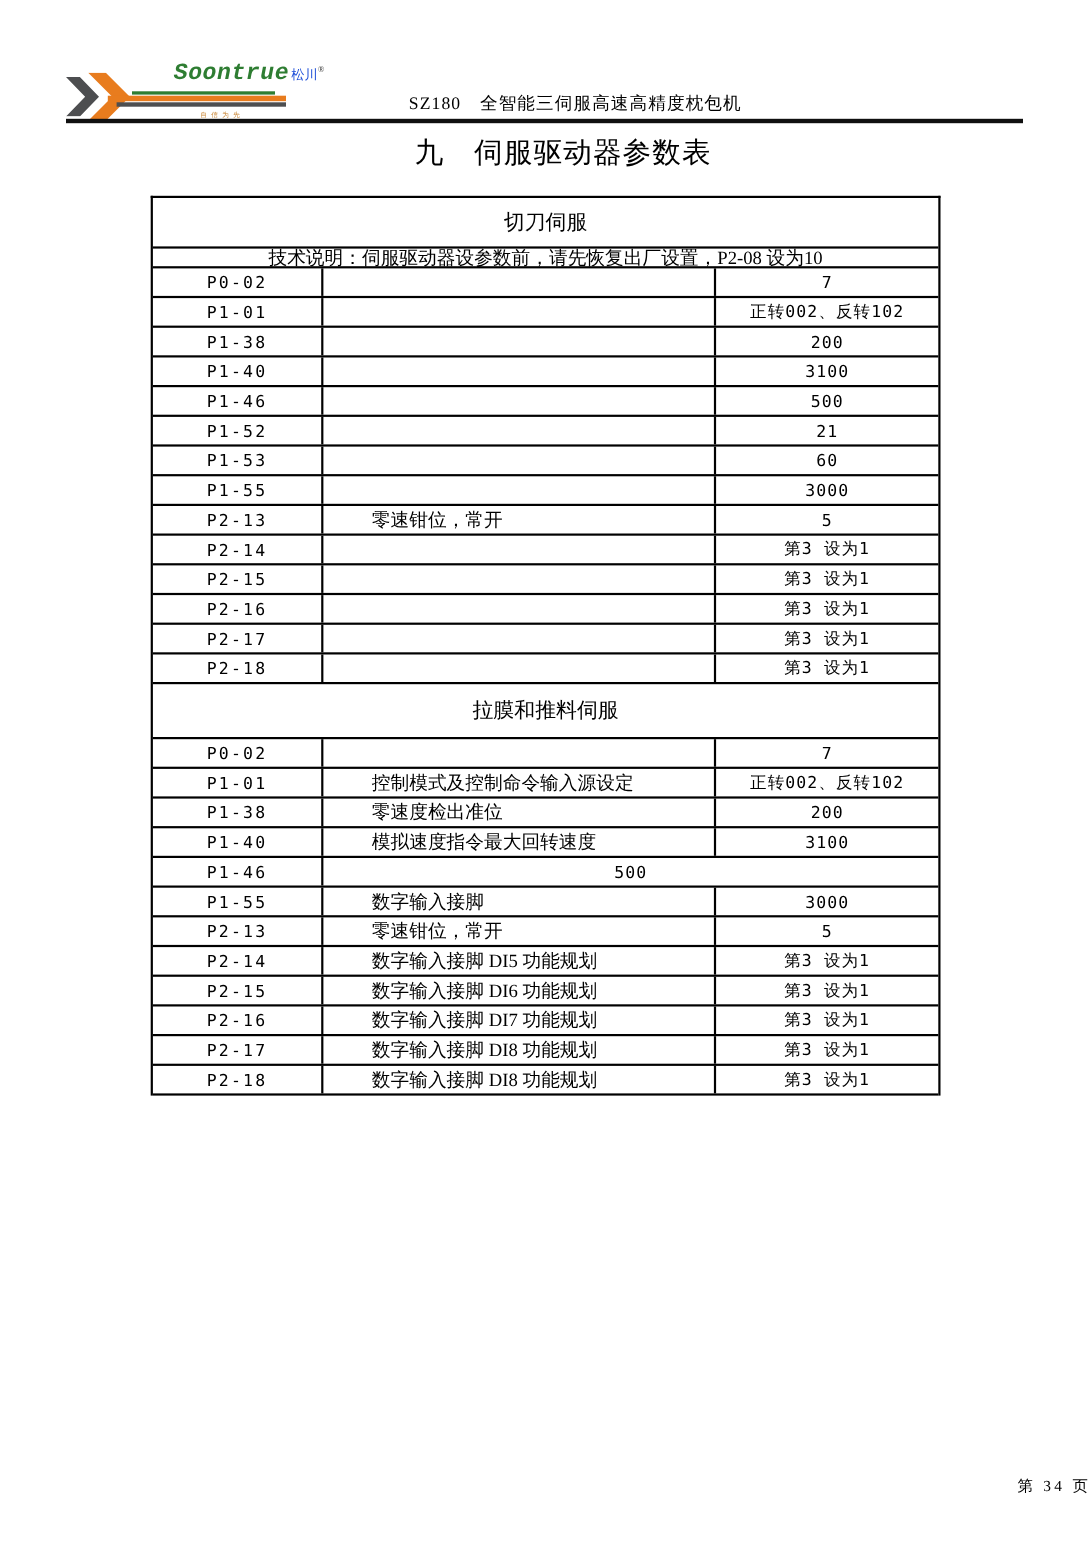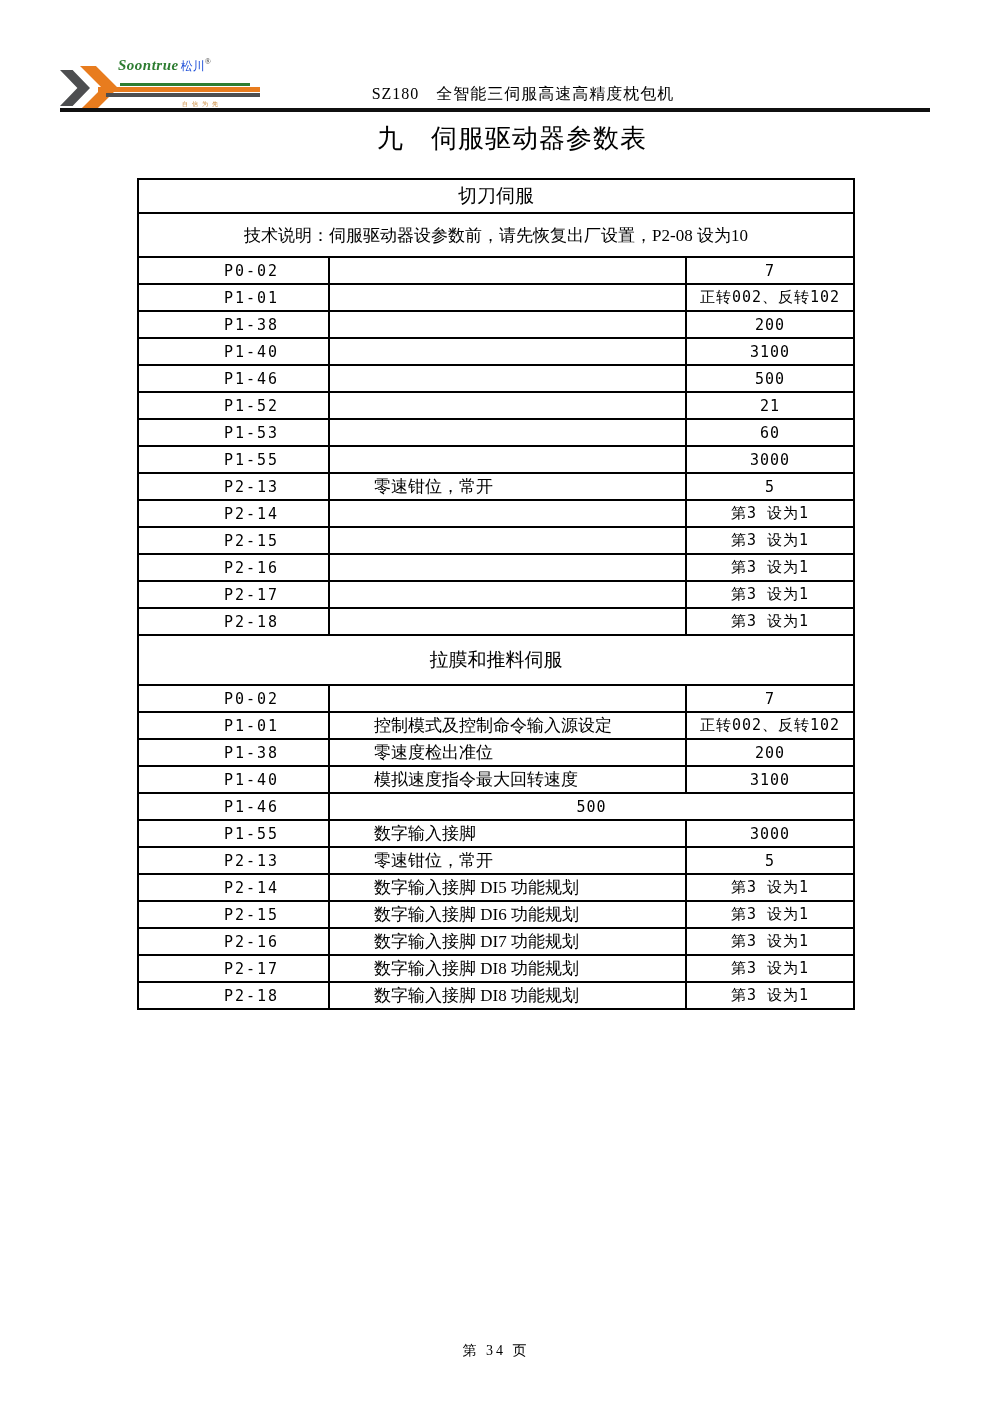--- a/index.html
+++ b/index.html
@@ -13,55 +13,55 @@
     color:#000;
     overflow:hidden;
   }
 
   
   .logo{position:absolute;left:60px;top:54px;width:210px;height:62px;}
   .chev{position:absolute;clip-path:polygon(0 0,42% 0,100% 50%,42% 100%,0 100%,58% 50%);}
   .chev1{left:0;top:16px;width:30px;height:36px;background:#4d4e50;}
   .chev2{left:20px;top:12px;width:38px;height:44px;background:#e87c1e;}
   .wordmark{position:absolute;left:58px;top:2px;white-space:nowrap;}
-  .brand{font-family:Liberation Serif, serif;font-style:italic;font-weight:bold;font-size:15px;color:#2e7d32;letter-spacing:0.5px;}
+  .brand{font-family:Liberation Mono, monospace;font-style:italic;font-weight:bold;font-size:21px;color:#2e7d32;letter-spacing:0.5px;margin-left:40px;}
   .brand-cn{font-size:12px;font-weight:normal;color:#1d4ed8;margin-left:2px;}
   .brand-reg{font-size:8px;color:#3a3a3a;vertical-align:super;}
   .rule-green{position:absolute;left:60px;top:29px;width:130px;height:3px;background:#2e7d32;}
   .rule-orange{position:absolute;left:38px;top:33px;width:162px;height:5px;background:#e87c1e;}
   .rule-gray{position:absolute;left:46px;top:39px;width:154px;height:4px;background:#4d4e50;}
   .logo-slogan{position:absolute;left:122px;top:46px;font-size:6px;letter-spacing:4px;color:#c8822e;white-space:nowrap;}
 
   
   .doc-title{position:absolute;left:0;top:84px;width:100%;text-align:center;font-size:16px;letter-spacing:1px;margin-left:27px;}
   .header-rule{position:absolute;left:60px;top:108px;width:870px;height:4px;background:#101010;}
   .page-title{position:absolute;left:0;top:121px;width:100%;text-align:center;font-size:26px;letter-spacing:1px;margin-left:16px;}
 
   
   .param-table{
     position:absolute;left:137px;top:178px;width:718px;
     border:2px solid #000;border-bottom:none;
     font-size:17px;
   }
   .t-row,.p-row{display:flex;border-bottom:2px solid #000;align-items:stretch;}
-  .sec-head{height:34px;}
+  .sec-head{height:46px;}
   .sec-head .span-cell{font-size:19px;}
   .sec-head2{height:50px;}
   .sec-head2 .span-cell{font-size:19px;}
-  .note-row{height:44px;}
+  .note-row{height:18px;}
   .span-cell{flex:1;display:flex;align-items:center;justify-content:center;text-align:center;}
-  .p-row{height:27px;padding-left:36px;}
+  .p-row{height:27px;}
   .cell{display:flex;align-items:center;}
   .c-code{width:155px;border-right:2px solid #000;justify-content:center;
           font-family:"DejaVu Sans Mono","Liberation Mono",monospace;font-size:15px;letter-spacing:2px;}
   .c-desc{width:357px;border-right:2px solid #000;justify-content:flex-start;padding-left:44px;font-size:17px;}
   .c-val{flex:1;justify-content:center;font-family:"DejaVu Sans Mono","Liberation Mono",monospace;font-size:15px;letter-spacing:1px;}
 
   
-  .page-footer{position:absolute;left:0;top:1342px;width:100%;text-align:center;font-size:14px;letter-spacing:3px;}
+  .page-footer{position:absolute;left:0;top:1342px;width:100%;text-align:right;font-size:14px;letter-spacing:3px;}
 </style>
 </head>
 <body>
 
 <div class="page">
 
   <div class="logo">
     <div class="chev chev1"></div>
     <div class="chev chev2"></div>
     <div class="wordmark">

